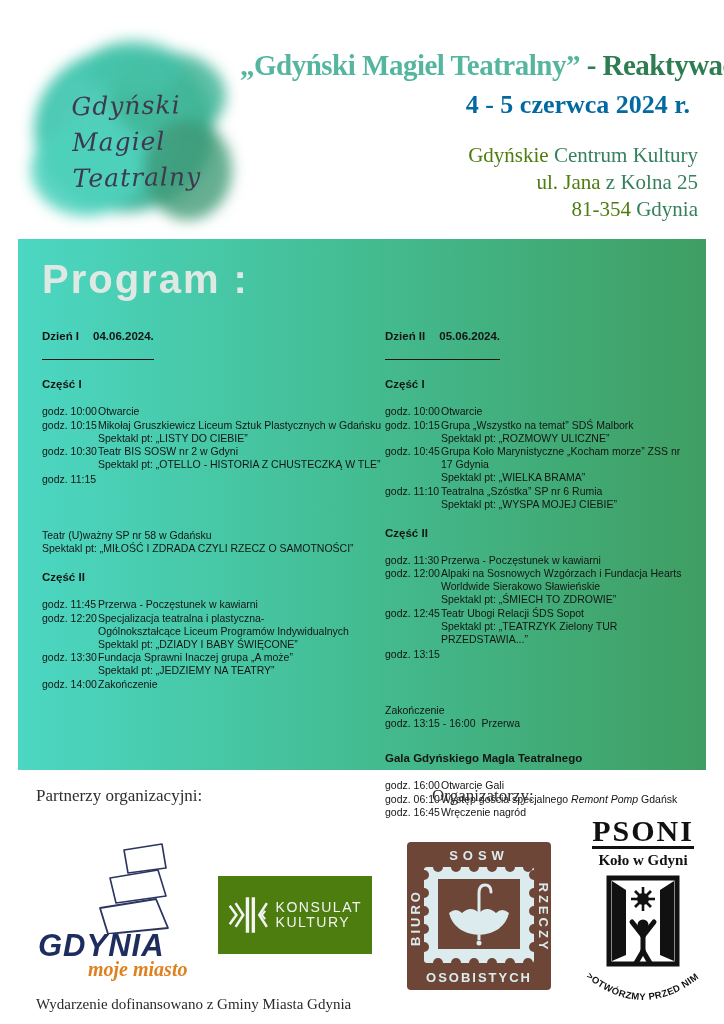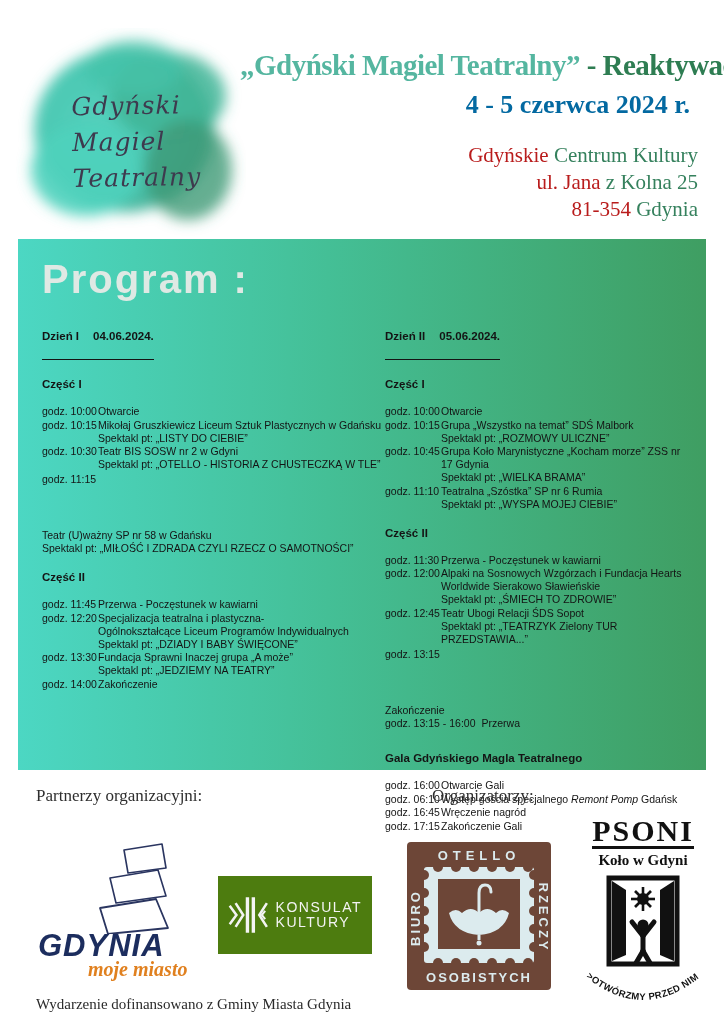--- a/index.html
+++ b/index.html
@@ -11,21 +11,21 @@
   .blob-text{position:absolute;left:56px;top:60px;color:#3e3a4e;
              font-family:"DejaVu Serif",serif;font-style:italic;
              font-size:25px;line-height:36px;letter-spacing:1px;transform:rotate(-1deg);}
   .head-right{position:absolute;left:240px;top:48px;width:458px;text-align:right;
               font-family:"Liberation Serif",serif;}
   .title{font-size:29px;font-weight:bold;letter-spacing:-0.5px;line-height:34px;white-space:nowrap;}
   .title .lt{color:#55b6a0;}
   .title .dk{color:#2e7d52;}
   .date{font-size:26px;font-weight:bold;color:#0369a1;margin-top:8px;margin-right:8px;}
   .venue{margin-top:22px;font-size:21px;line-height:27px;font-weight:500;}
-  .venue .lt{color:#b91c1c;}
+  .venue .lt{color:#4d7c0f;}
   .venue .dk{color:#35815d;}
 
   
   .panel{position:absolute;left:18px;top:239px;width:688px;height:531px;
          background:linear-gradient(90deg,#4cd7c3 0%,#44bf96 45%,#3f9e62 100%);}
   .prog-head{margin:18px 0 0 24px;font-size:40px;font-weight:bold;letter-spacing:2px;
              color:#dfe9e4;}
   .cols{display:flex;padding:28px 18px 0 24px;color:#141414;font-size:10.5px;line-height:13px;}
   .col-l{flex:0 0 343px;}
   .col-r{flex:1;}
@@ -282,26 +282,20 @@
           <div class="d">
             <div><span>Występ gościa specjalnego </span><span class="it">Remont Pomp</span><span> Gdańsk</span></div>
           </div>
         </div>
         <div class="row">
           <span class="t">godz. 16:45</span>
           <div class="d">
               <div>Wręczenie nagród</div>
             </div>
         </div>
-        <div class="row">
-          <span class="t">godz. 17:15</span>
-          <div class="d">
-              <div>Zakończenie Gali</div>
-            </div>
-        </div>
       </div>
     </div>
 
   </div>
 
   <div class="labels">
     <span class="lab-partners">Partnerzy organizacyjni:</span>
     <span class="lab-orgs">Organizatorzy:</span>
   </div>
 
@@ -328,21 +322,21 @@
         <path d="M44,20 L40,25 L44,30" stroke-width="2.4"></path>
       </g>
     </svg>
     <div class="kk-text">
       <div>KONSULAT</div>
       <div>KULTURY</div>
     </div>
   </div>
 
   <div class="biuro">
-    <div class="w top">OTELLO</div>
+    <div class="w top">SOSW</div>
     <div class="w left">BIURO</div>
     <div class="w right">RZECZY</div>
     <div class="w bottom">OSOBISTYCH</div>
     <svg width="110" height="96" viewBox="0 0 110 96">
       <rect x="0" y="0" width="110" height="96" rx="3" fill="#dcebee"></rect>
       <g fill="#6d4637">
         <circle cx="0" cy="8" r="5"></circle>
           <circle cx="0" cy="26" r="5"></circle>
           <circle cx="0" cy="44" r="5"></circle>
           <circle cx="0" cy="62" r="5"></circle>

